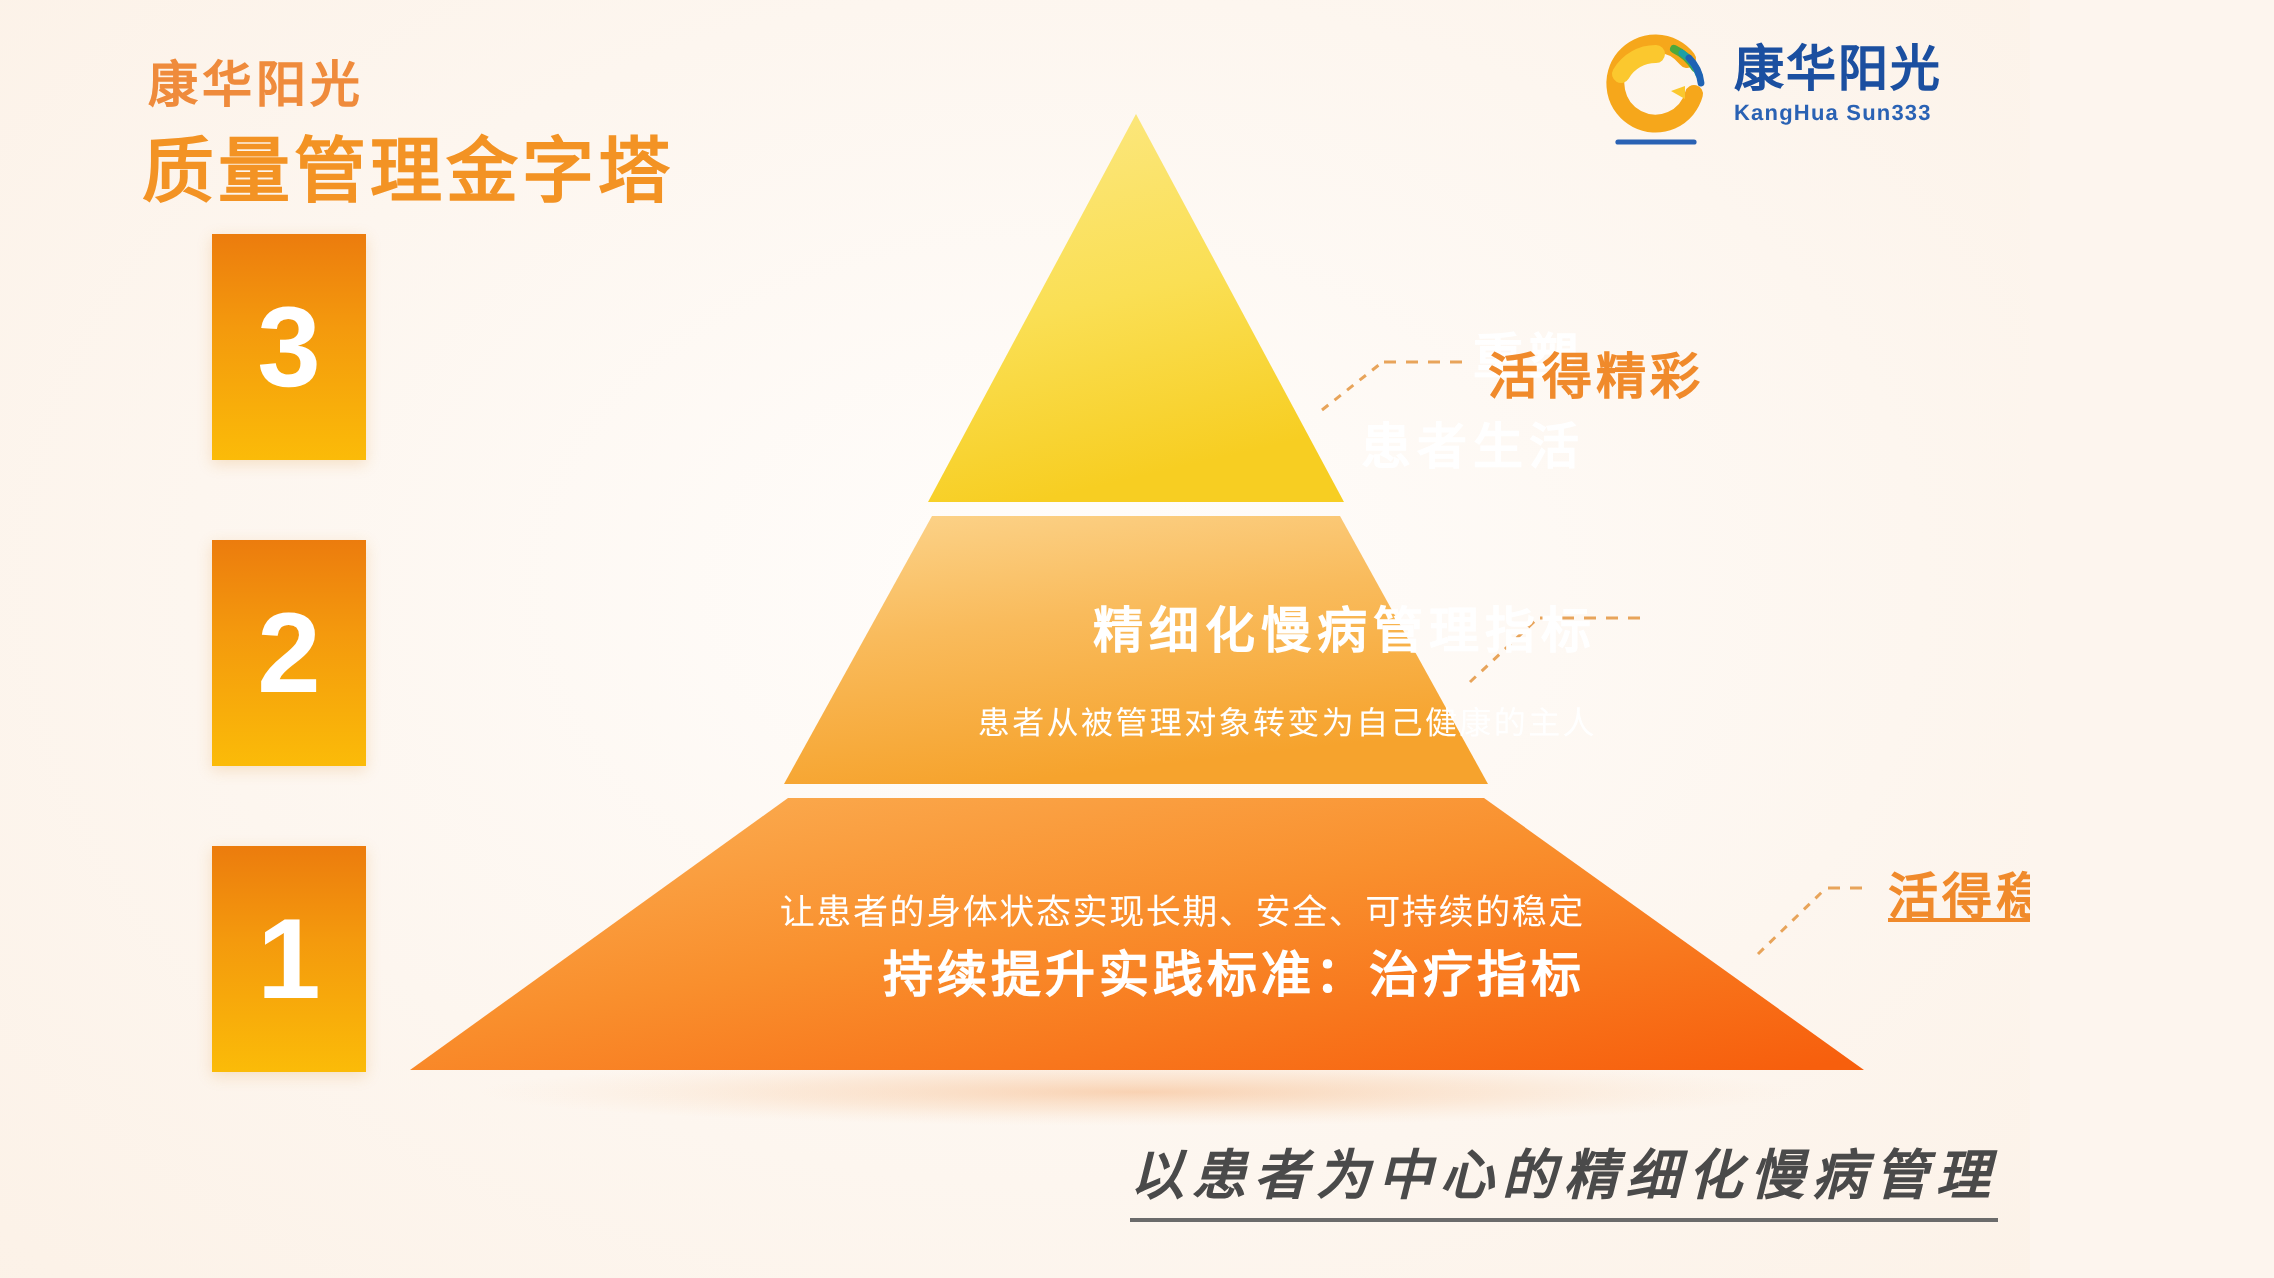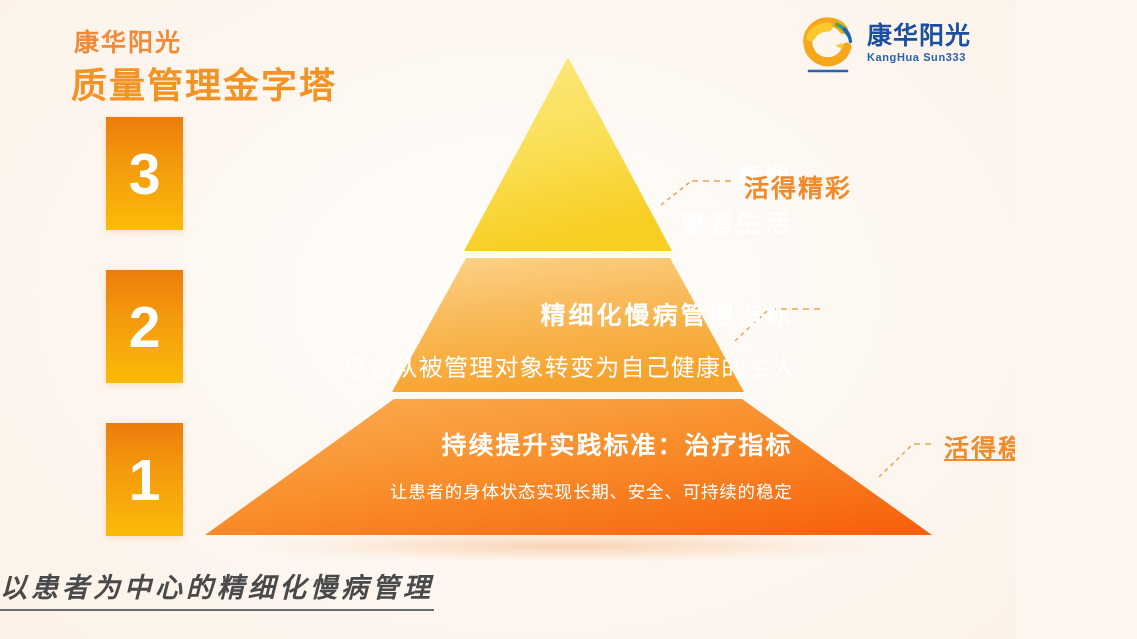--- a/index.html
+++ b/index.html
@@ -139,31 +139,31 @@
   .t3 .line2 {
     font-size: 25px;
     font-weight: 700;
     letter-spacing: 3px;
     margin-top: 9px;
     margin-left: 570px;
     transform: translateX(-50%);
     display: inline-block;
   }
 
-  .t2 { left: 0; right: 0; top: 295px; }
+  .t2 { left: 12px; right: 0; top: 295px; }
   .t2 .title {
     font-size: 25px;
     font-weight: 700;
     letter-spacing: 3px;
     display: inline-block;
     margin-left: 570px;
     transform: translateX(-50%);
   }
   .t2 .sub {
-    font-size: 24px;
+    font-size: 16px;
     font-weight: 400;
     letter-spacing: 1.2px;
     margin-top: 17px;
     display: inline-block;
     margin-left: 570px;
     transform: translateX(-50%);
   }
 
   .t1 { left: 0; right: 0; top: 425px; }
   .t1 .title {
@@ -196,21 +196,21 @@
   .callout-1 { left: 744px; top: 168px; }
   .callout-2 { left: 834px; top: 295px; }
   .callout-3 { left: 944px; top: 428px; text-decoration: underline; }
 
   
   .caption {
     position: absolute;
     left: 0;
     right: 16px;
     top: 566px;
-    text-align: left;
+    text-align: right;
   }
   .caption span {
     display: inline-block;
     font-size: 27px;
     font-style: italic;
     font-weight: 700;
     color: #4a4a4a;
     letter-spacing: 4px;
     border-bottom: 2px solid #6b6b6b;
     padding-bottom: 4px;
@@ -308,22 +308,22 @@
     <div><span class="line1">重塑</span></div>
     <div><span class="line2">患者生活</span></div>
   </div>
 
   <div class="tier-text t2">
     <div><span class="title">精细化慢病管理指标</span></div>
     <div><span class="sub">患者从被管理对象转变为自己健康的主人</span></div>
   </div>
 
   <div class="tier-text t1">
+    <div><span class="sub">让患者的身体状态实现长期、安全、可持续的稳定</span></div>
     <div><span class="title">持续提升实践标准：治疗指标</span></div>
-    <div><span class="sub">让患者的身体状态实现长期、安全、可持续的稳定</span></div>
   </div>
 
   <div class="callout callout-1">活得精彩</div>
   <div class="callout callout-3">活得稳</div>
 
   <div class="caption">
     <span>以患者为中心的精细化慢病管理</span>
   </div>
 
 </div>

